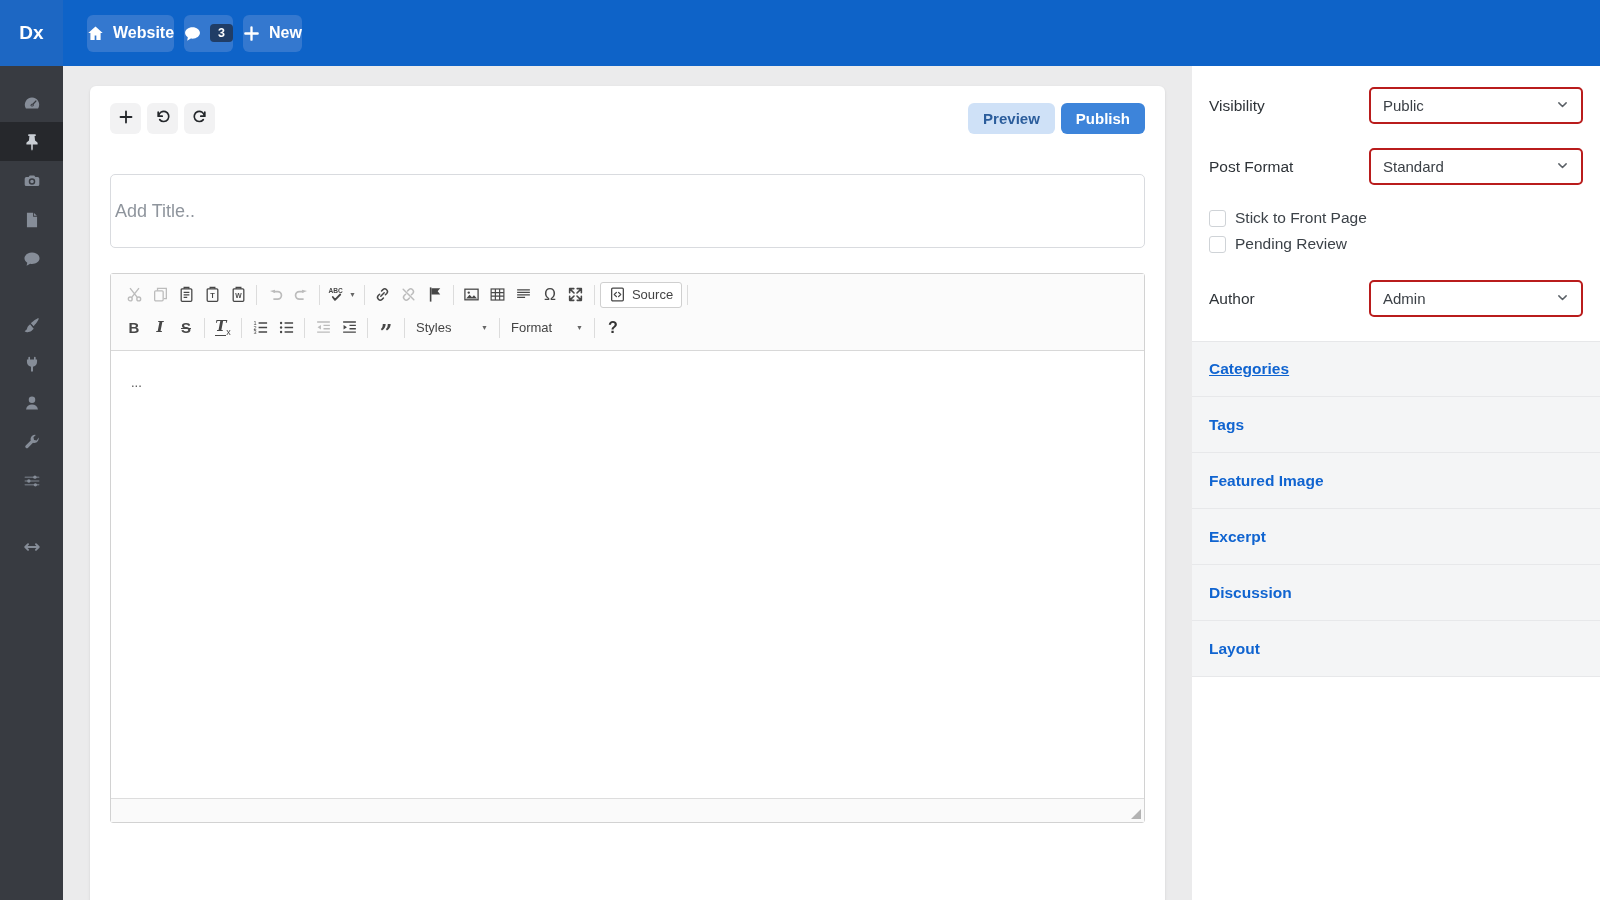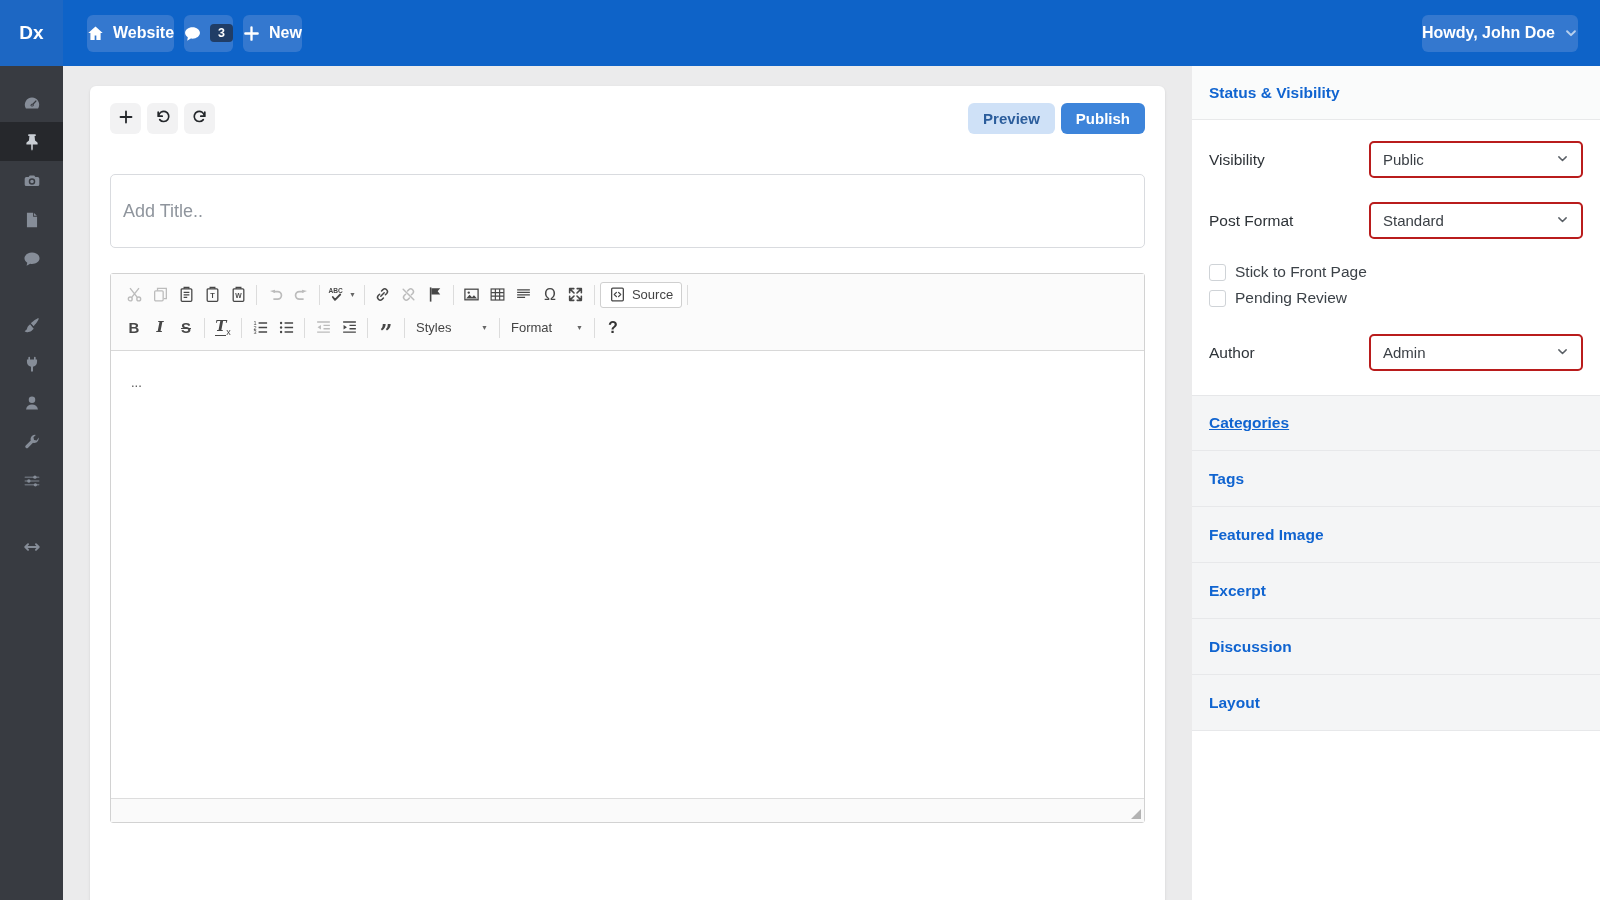--- a/index.html
+++ b/index.html
@@ -31,21 +31,21 @@
   .mini-btn { width:31px; height:31px; background:#f2f2f3; border-radius:6px; display:flex; align-items:center; justify-content:center;
               color:#24272b; margin-right:6px; cursor:pointer; }
   .mini-btn svg { width:16px; height:16px; }
   .head-actions { margin-left:auto; display:flex; gap:6px; }
   .btn-preview { height:31px; padding:0 15px; border-radius:6px; background:#cfe1f7; color:#2b5d9c; font-size:15px;
                  font-weight:bold; display:flex; align-items:center; cursor:pointer; }
   .btn-publish { height:31px; padding:0 15px; border-radius:6px; background:#3d84da; color:#fff; font-size:15px;
                  font-weight:bold; display:flex; align-items:center; cursor:pointer; }
 
   .title-input { position:absolute; left:20px; top:88px; width:1035px; height:74px; border:1px solid #d9dbdf; border-radius:5px;
-                 font-family:"Liberation Sans",sans-serif; font-size:18px; color:#33373c; padding:0 12px; outline:none; }
+                 font-family:"Liberation Sans",sans-serif; font-size:18px; color:#33373c; padding:0 4px; outline:none; }
   .title-input::placeholder { color:#8f959d; }
 
   
   .editor { position:absolute; left:20px; top:187px; width:1035px; height:550px; border:1px solid #d2d2d2; border-radius:3px;
             display:flex; flex-direction:column; background:#fff; }
   .cke-toolbar { background:#fbfbfb; border-bottom:1px solid #d8d8d8; padding:4px 10px 6px; }
   .cke-row { display:flex; align-items:center; height:33px; }
   .cke-btn { min-width:26px; height:26px; padding:0 3px; display:flex; align-items:center; justify-content:center;
              color:#474747; border-radius:3px; cursor:pointer; }
   .cke-btn.disabled { color:#bcbcbc; cursor:default; }
@@ -111,28 +111,20 @@
     </div>
     <div class="tb-btn">
       <span>
         <svg viewBox="0 0 16 16">
             <path stroke="#fff" stroke-width="2.2" stroke-linecap="round" d="M8 2.2v11.6M2.2 8h11.6"></path>
           </svg>
       </span>
       <span>New</span>
     </div>
   </div>
-  <div class="tb-btn tb-user">
-    <span>Howdy, John Doe</span>
-    <span>
-      <svg viewBox="0 0 16 16">
-          <path fill="none" stroke="#cfe0f4" stroke-width="2.2" stroke-linecap="round" stroke-linejoin="round" d="m3.5 6 4.5 4.5L12.5 6"></path>
-        </svg>
-    </span>
-  </div>
 </div>
 
 <div class="sidebar" id="sidebar">
     <div class="sb-item">
       <span>
         <svg viewBox="0 0 16 16">
           <path fill="currentColor" d="M8 3.2a6.3 6.3 0 0 0-5.4 9.6h10.8A6.3 6.3 0 0 0 8 3.2z"></path>
           <path fill="none" stroke="#383b41" stroke-width="1.2" d="m11.8 5.9-3.4 3.6"></path>
           <circle cx="8.1" cy="9.9" r="1.3" fill="#383b41"></circle>
           <circle cx="8.1" cy="9.9" r=".55" fill="currentColor"></circle>
@@ -501,21 +493,20 @@
         </div>
       </div>
     <div class="cke-body">...</div>
     <div class="cke-foot">
       <div class="resize-handle"></div>
     </div>
   </div>
 </div>
 
 <div class="panel">
-  <div class="panel-head">Status &amp; Visibility</div>
 
   <div class="panel-fields">
     <div class="field-row">
       <span class="field-label">Visibility</span>
       <div class="select">
         <span>Public</span>
         <span>
           <svg viewBox="0 0 16 16">
               <path fill="none" stroke="currentColor" stroke-width="1.8" stroke-linecap="round" stroke-linejoin="round" d="m3.5 6 4.5 4.5L12.5 6"></path>
             </svg>

